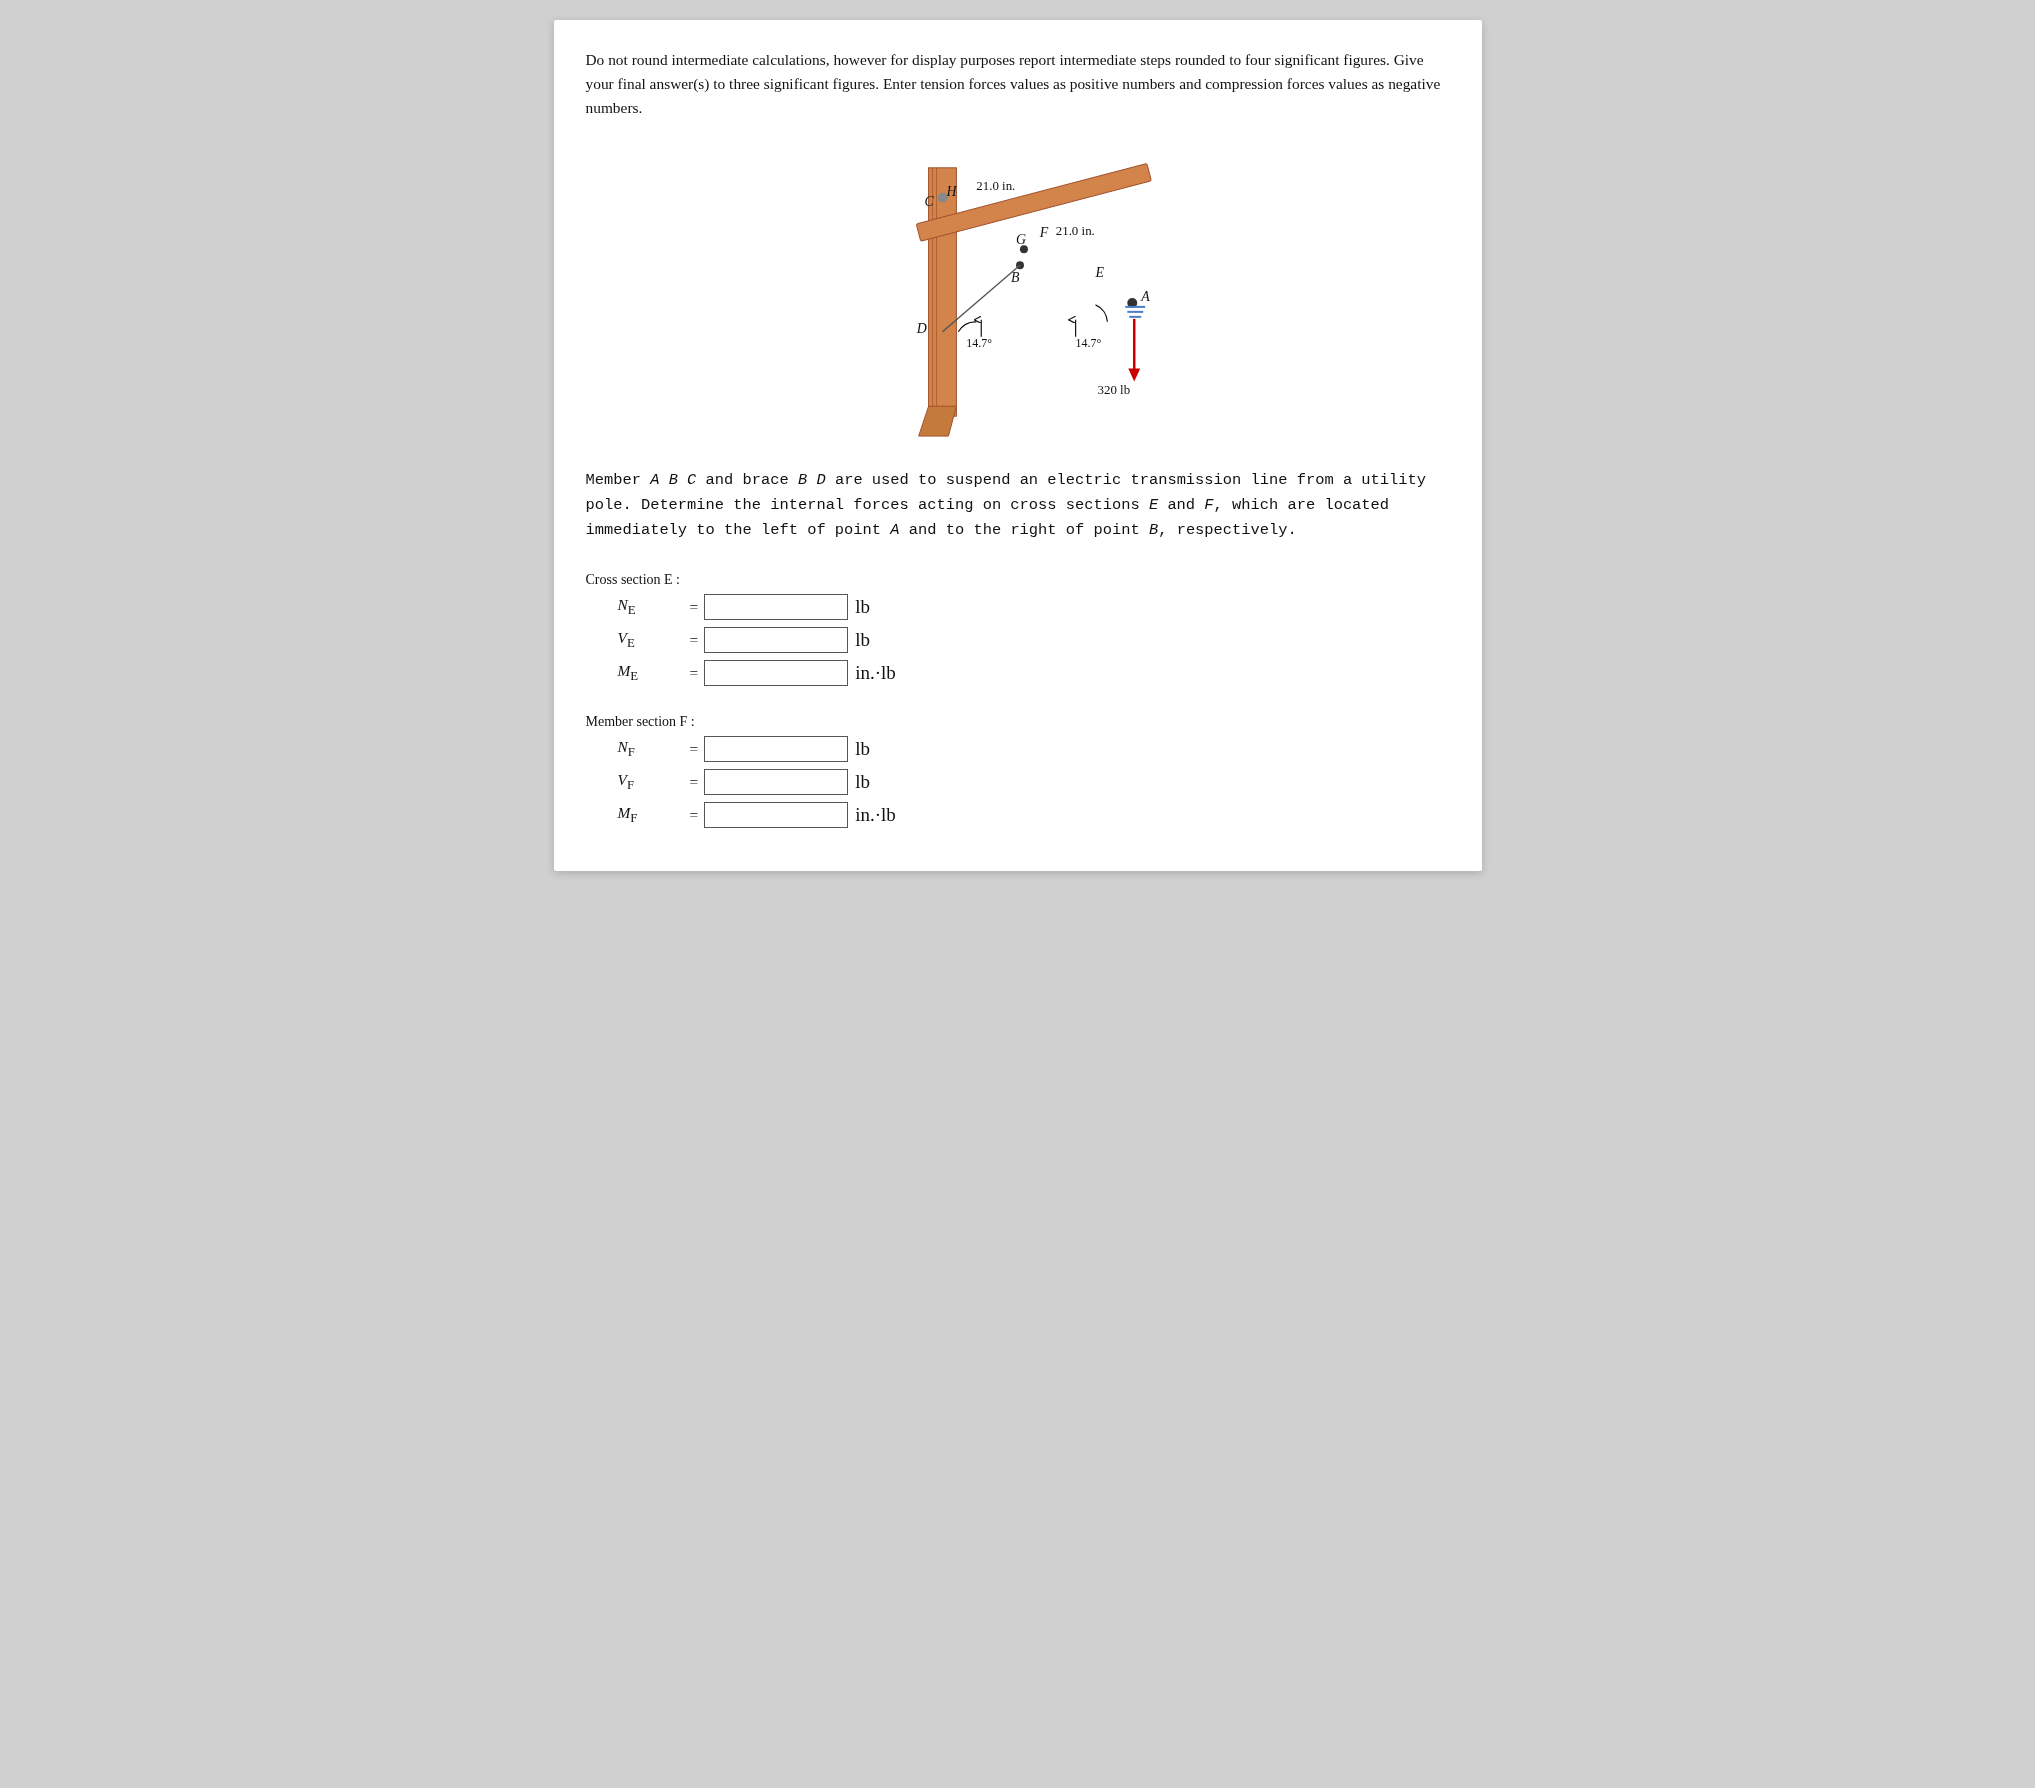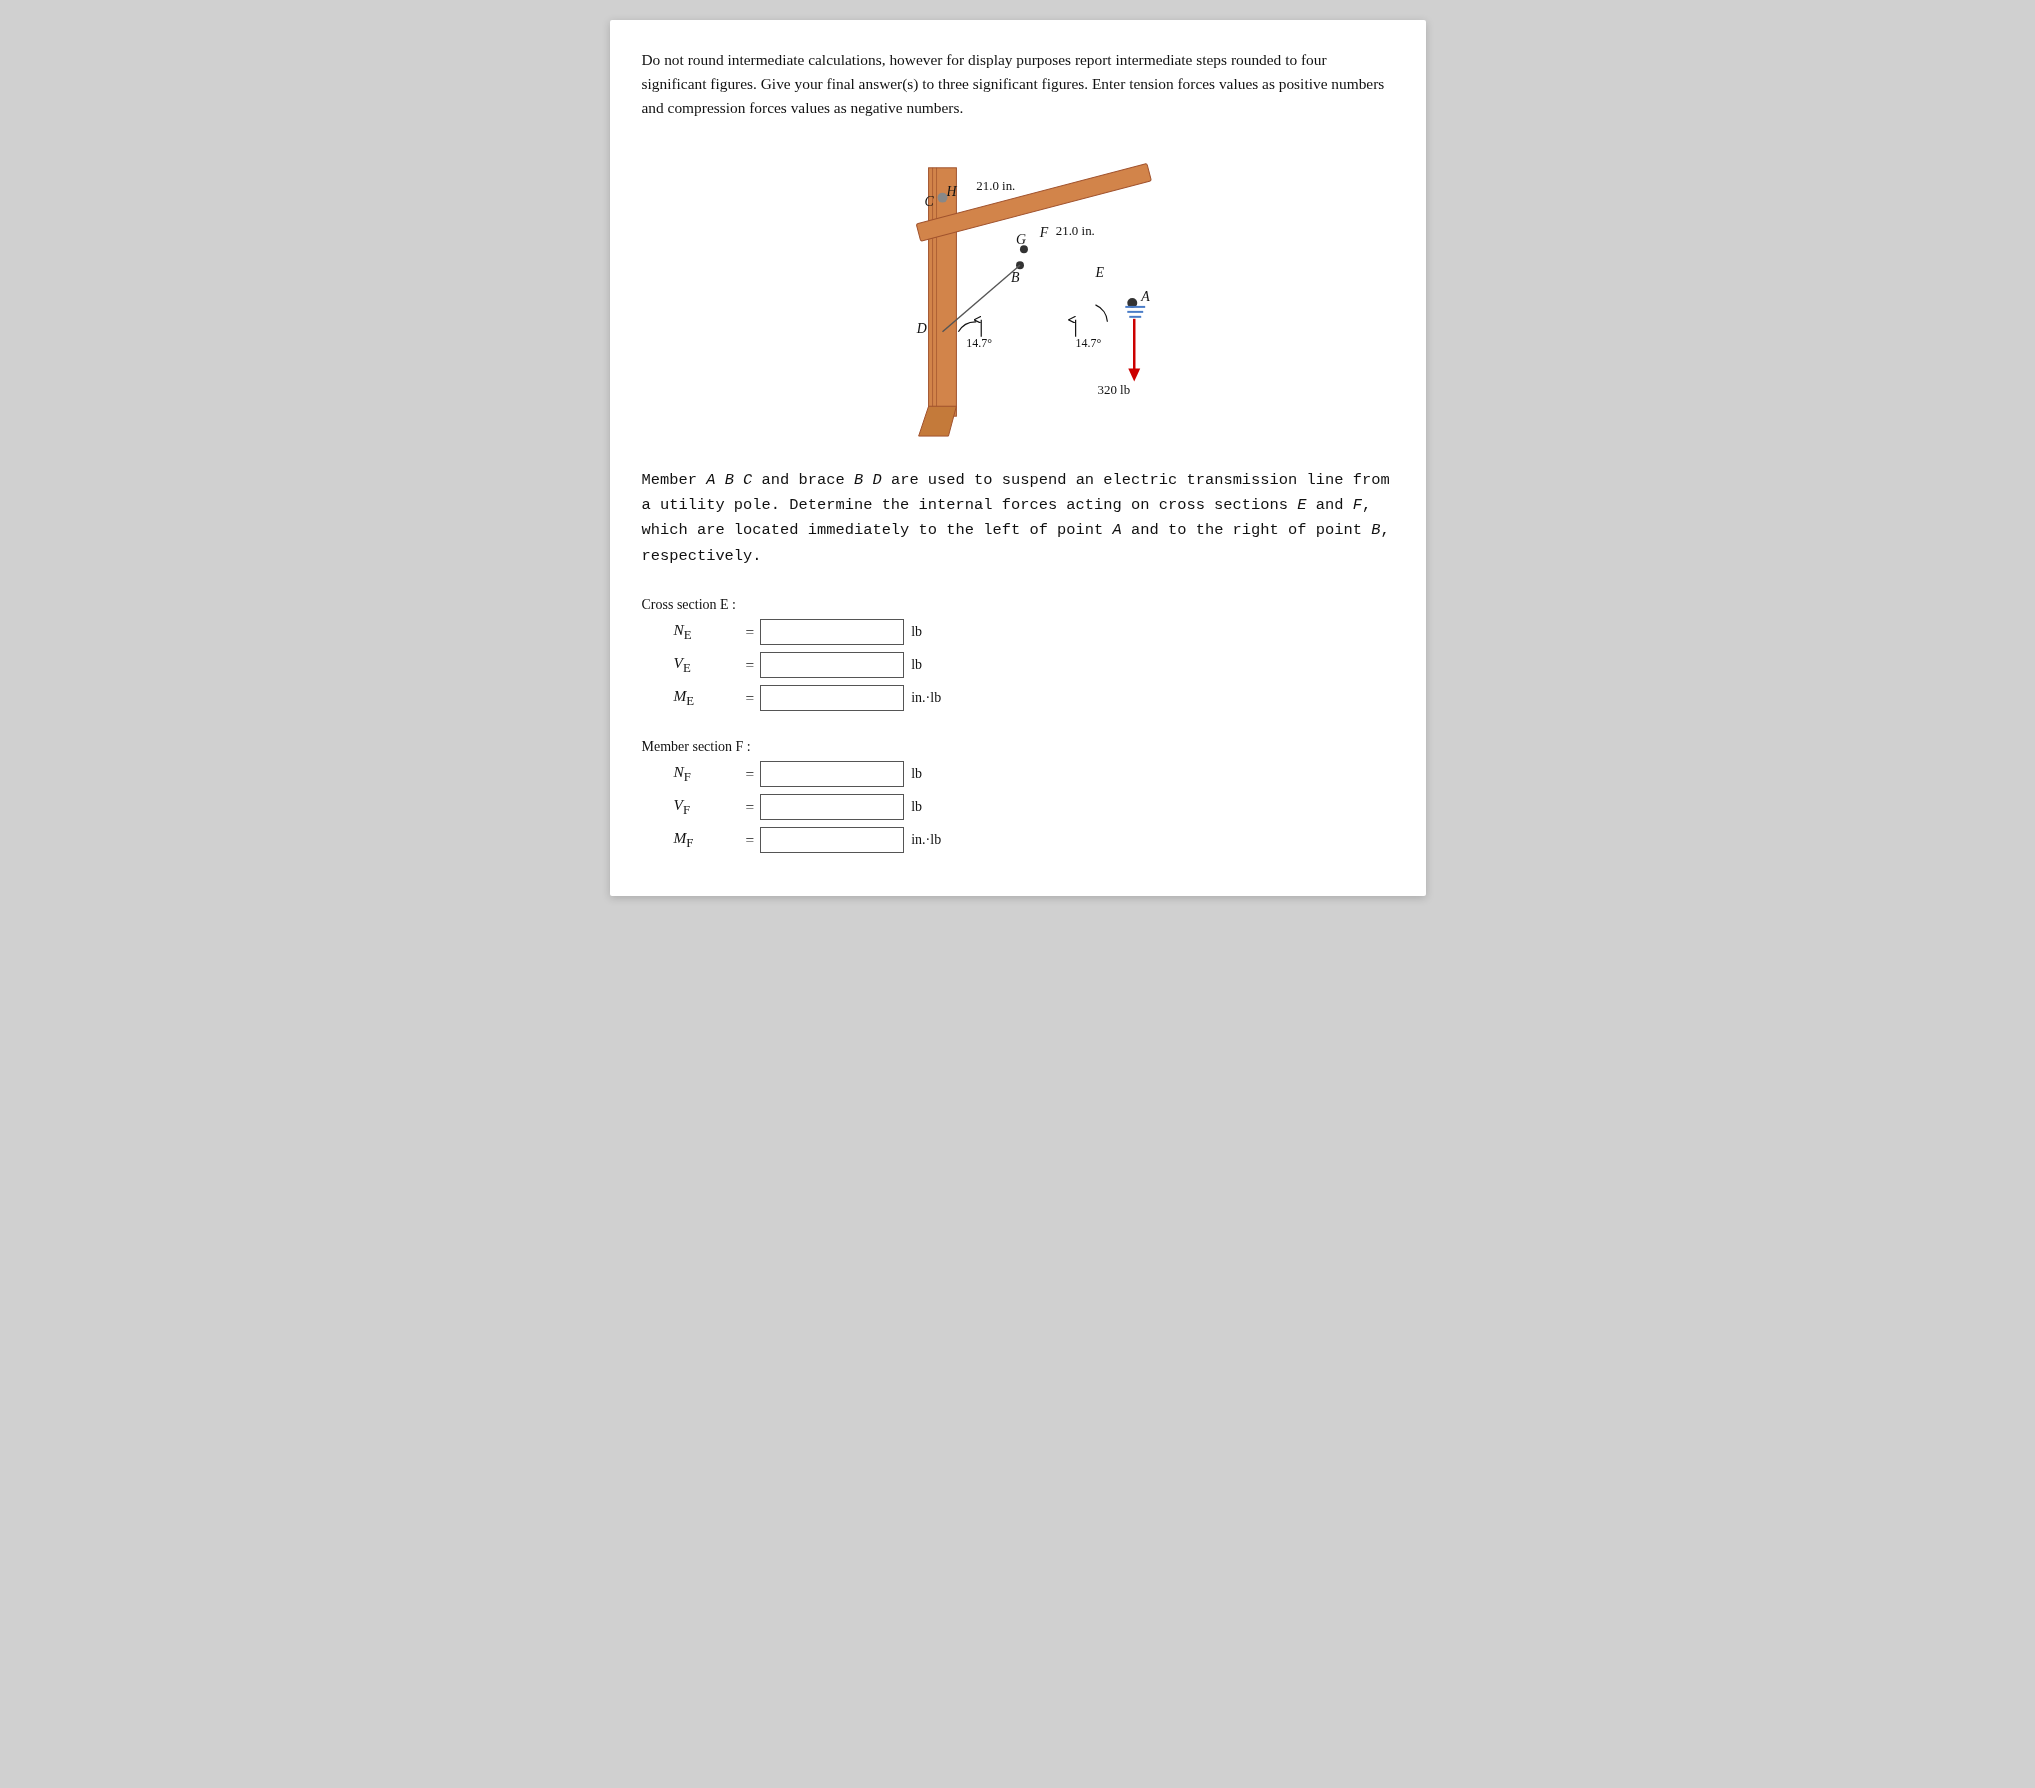--- a/index.html
+++ b/index.html
@@ -7,21 +7,21 @@
       background: #d0d0d0;
       font-family: 'Times New Roman', Times, serif;
       display: flex;
       justify-content: center;
       align-items: flex-start;
       min-height: 100vh;
       padding: 20px;
     }
     .page {
       background: #fff;
-      width: 816px;
+      width: 928px;
       min-height: 716px;
       padding: 28px 32px 36px 32px;
       border-radius: 2px;
       box-shadow: 0 2px 8px rgba(0,0,0,0.18);
     }
     .instructions {
       font-size: 15.4px;
       line-height: 1.55;
       color: #111;
       margin-bottom: 18px;
@@ -70,21 +70,21 @@
       width: 144px;
       height: 26px;
       border: 1.5px solid #555;
       background: #fff;
       font-size: 15px;
       padding: 2px 4px;
       outline: none;
     }
     .field-unit {
       margin-left: 7px;
-      font-size: 14px;
+      font-size: 19px;
     }
   </style>
 </head>
 <body>
 
 <div class="page">
 
   <p class="instructions">Do not round intermediate calculations, however for display purposes report intermediate steps rounded to four significant figures. Give your final answer(s) to three significant figures. Enter tension forces values as positive numbers and compression forces values as negative numbers.</p>
 
   <div class="diagram-area">

